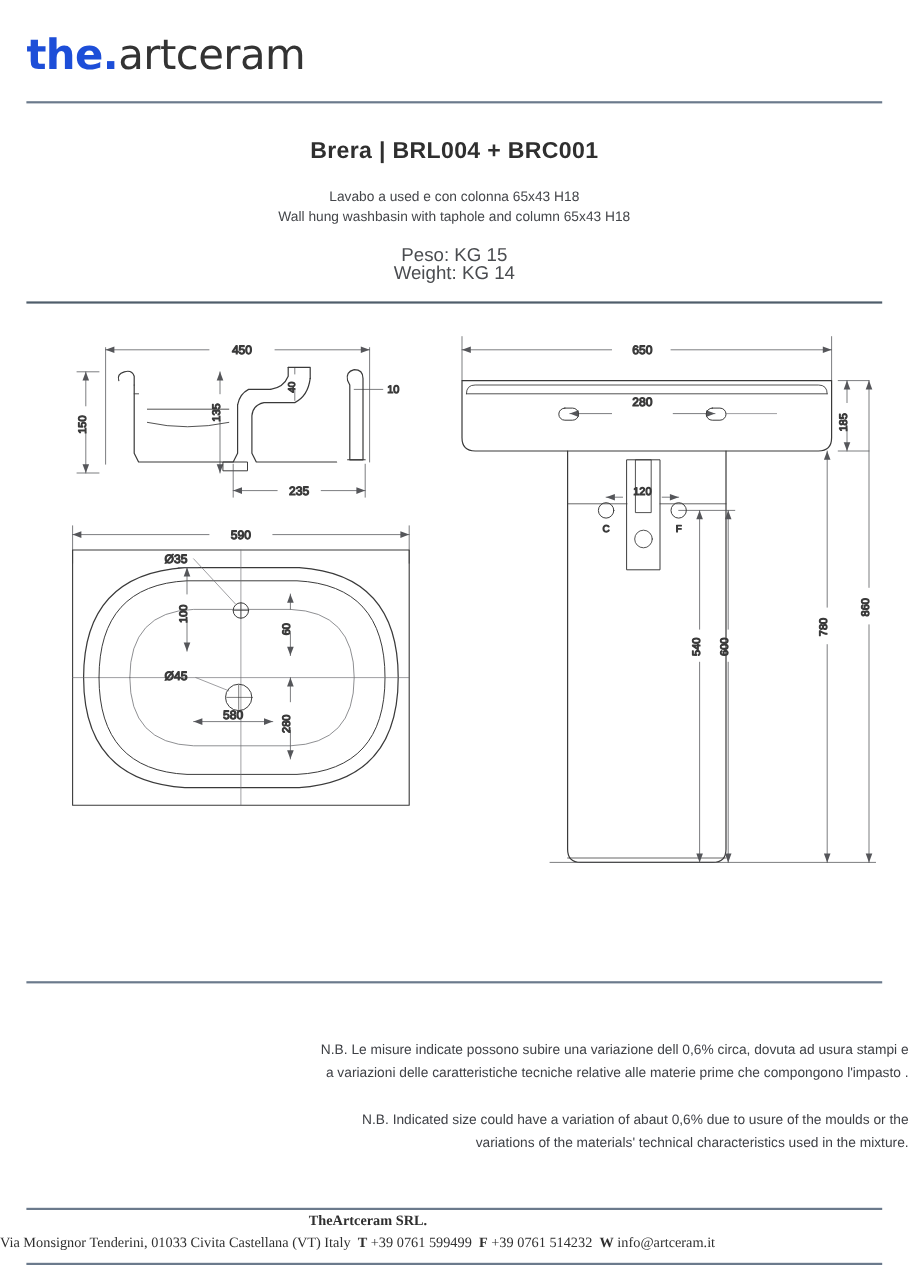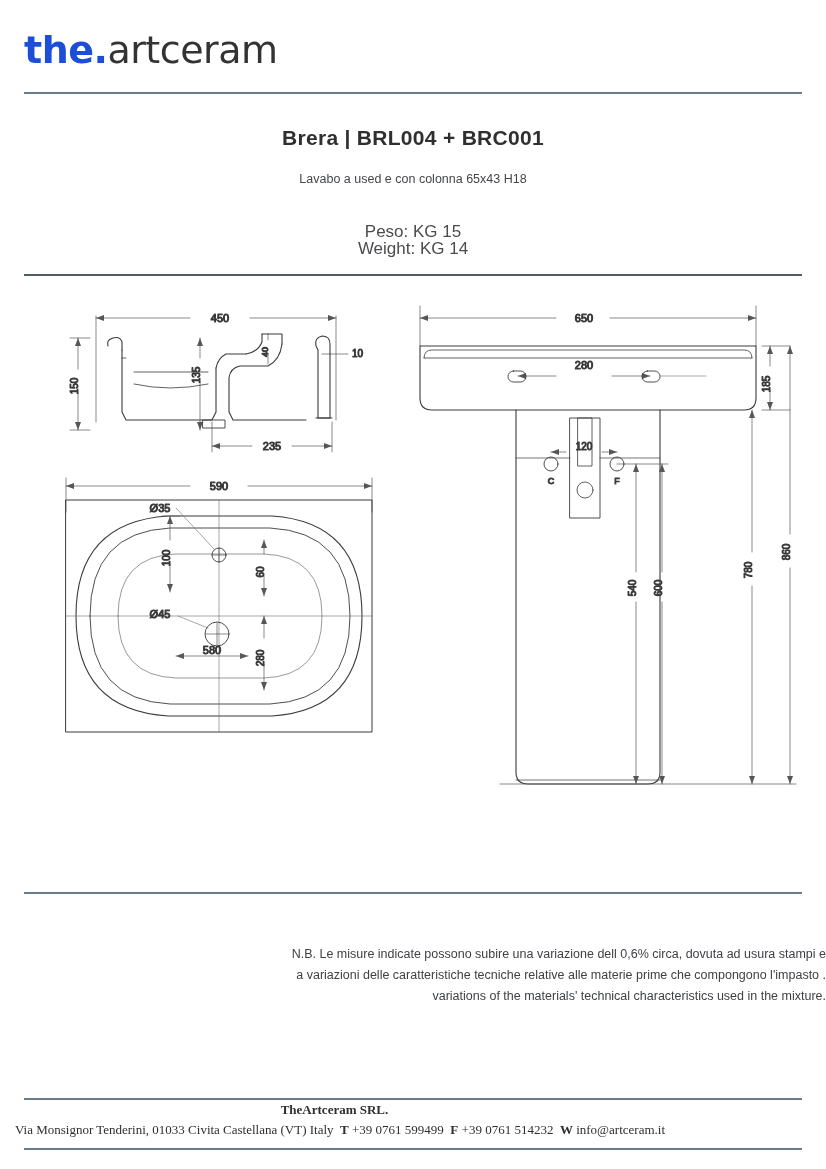--- a/index.html
+++ b/index.html
@@ -113,40 +113,41 @@
     font-family: "Liberation Serif", serif;
     font-size: 13px;
     font-weight: 700;
     color: #2f2f2f;
   }
   .footer-addr {
     position: absolute;
     top: 1122px;
     left: 0;
     width: 665px;
-    text-align: right;
+    text-align: left;
     font-family: "Liberation Serif", serif;
     font-size: 13px;
     color: #2f2f2f;
   }
   .footer-addr b { font-weight: 700; }
 </style>
 </head>
 <body>
 
 <div class="page">
 
   <div class="logo">
     <span class="the">the.</span><span class="art">artceram</span>
   </div>
 
   <div class="rule rule-top"></div>
 
   <div class="title">Brera | BRL004 + BRC001</div>
   <div class="subtitle sub1">Lavabo a used e con colonna 65x43 H18</div>
+  <div class="subtitle sub2">Wall hung washbasin with taphole and column 65x43 H18</div>
   <div class="subtitle small weight1">Peso: KG 15</div>
   <div class="subtitle small weight2">Weight: KG 14</div>
 
   <div class="rule rule-mid"></div>
 
   <div class="drawing">
     <svg width="826" height="618" viewBox="0 0 826 618" xmlns="http://www.w3.org/2000/svg">
       <g stroke="#3a3a3a" fill="none" stroke-width="1" stroke-linecap="round" stroke-linejoin="round">
 
         <g stroke-width="0.7" stroke="#55565a">
@@ -368,20 +369,21 @@
         <text x="790" y="280" font-size="10" fill="#35363a" text-anchor="middle" transform="rotate(-90 790 280)" font-family="Liberation Sans, sans-serif">860</text>
       </g>
     </svg>
   </div>
 
   <div class="rule rule-note"></div>
 
   <div class="notes">
     <div>N.B. Le misure indicate possono subire una variazione dell 0,6% circa, dovuta ad usura stampi e</div>
     <div>a variazioni delle caratteristiche tecniche relative alle materie prime che compongono l'impasto .</div>
+    <div class="blk2">N.B. Indicated size could have a variation of abaut 0,6% due to usure of the moulds or the</div>
     <div>variations of the materials' technical characteristics used in the mixture.</div>
   </div>
 
   <div class="rule rule-footer"></div>
 
   <div class="footer-company">TheArtceram SRL.</div>
   <div class="footer-addr">
     <span>Via Monsignor Tenderini, 01033 Civita Castellana (VT) Italy</span>&nbsp;
     <b>T</b>&nbsp;<span>+39 0761 599499</span>&nbsp;
     <b>F</b>&nbsp;<span>+39 0761 514232</span>&nbsp;

